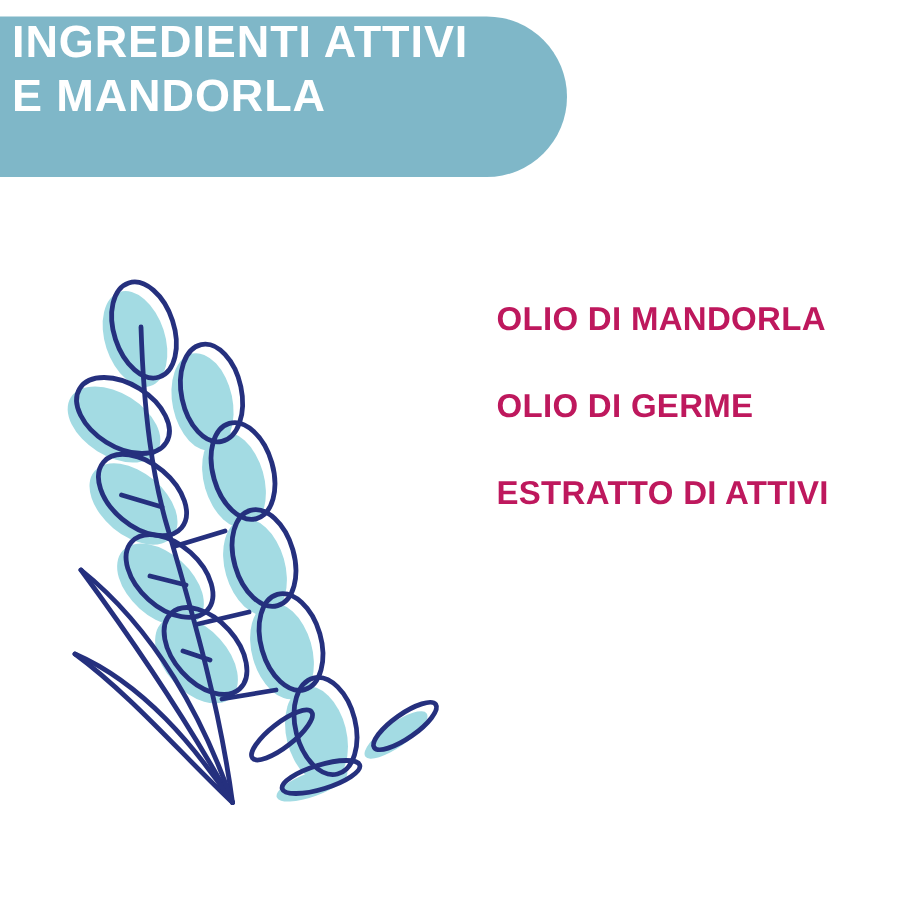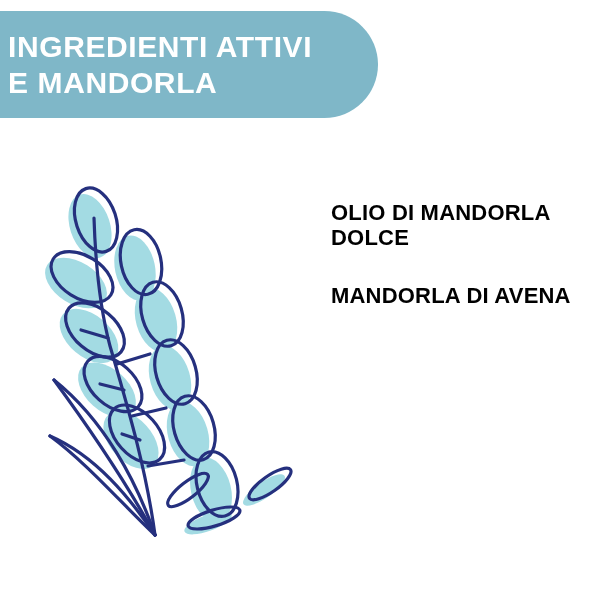--- a/index.html
+++ b/index.html
@@ -28,40 +28,39 @@
     top: 11px;
     width: 378px;
     height: 107px;
     background: #7fb7c8;
     border-top-right-radius: 54px;
     border-bottom-right-radius: 54px;
     box-sizing: border-box;
     padding: 0 0 0 8px;
     display: flex;
     flex-direction: column;
-    justify-content: center;
   }
   .banner-line {
     color: #ffffff;
     font-size: 30px;
     font-weight: bold;
     line-height: 36px;
     letter-spacing: 0.6px;
     white-space: nowrap;
   }
 
   
   .ingredients {
     position: absolute;
     left: 331px;
     top: 200px;
     width: 265px;
   }
   .ingredient-item {
-    color: #000000;
+    color: #be185d;
     font-size: 22px;
     font-weight: bold;
     line-height: 25px;
     letter-spacing: 0.2px;
     margin-bottom: 33px;
   }
   .ingredient-item:last-child {
     margin-bottom: 0;
   }
   .ing-line {
@@ -148,22 +147,22 @@
         <ellipse cx="170" cy="322" rx="8" ry="25" transform="rotate(52 170 322)"></ellipse>
         <ellipse cx="196" cy="350" rx="8" ry="27" transform="rotate(73 196 350)"></ellipse>
         <ellipse cx="252" cy="316" rx="8" ry="25" transform="rotate(55 252 316)"></ellipse>
       </g>
     </svg>
   </div>
 
   <div class="ingredients">
     <div class="ingredient-item">
       <span class="ing-line">OLIO DI MANDORLA</span>
-      <span class="ing-line">DOLCE</span>
     </div>
     <div class="ingredient-item">
+      <span class="ing-line">OLIO DI GERME</span>
     </div>
     <div class="ingredient-item">
-      <span class="ing-line">MANDORLA DI AVENA</span>
+      <span class="ing-line">ESTRATTO DI ATTIVI</span>
     </div>
   </div>
 
 </div>
 
 </body></html>

